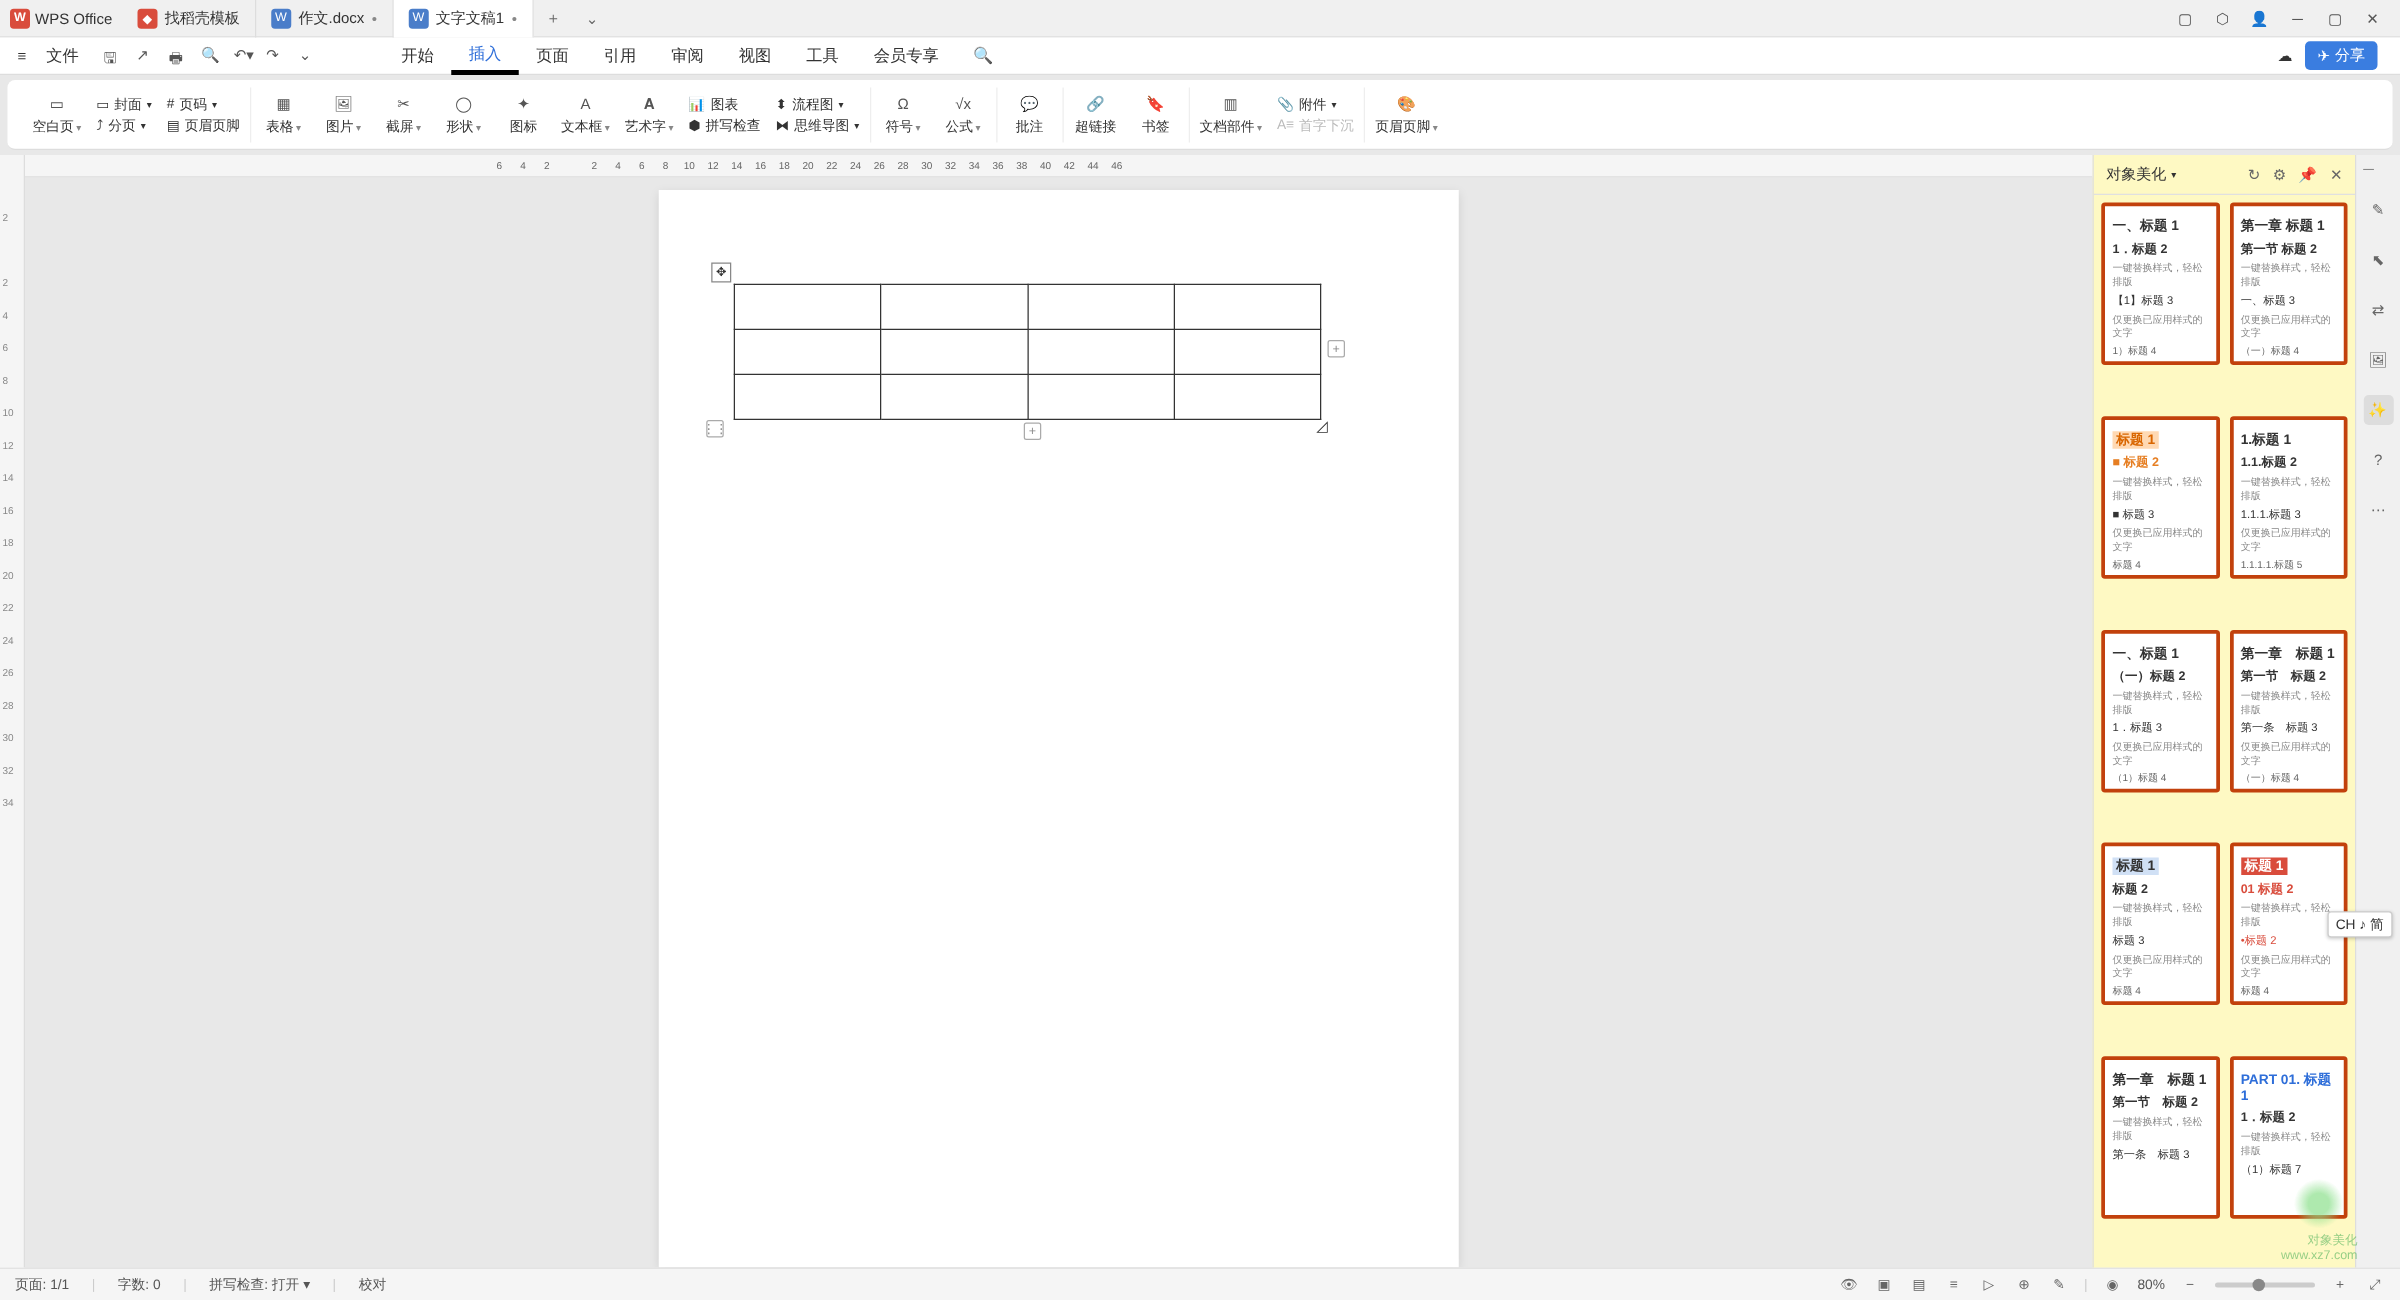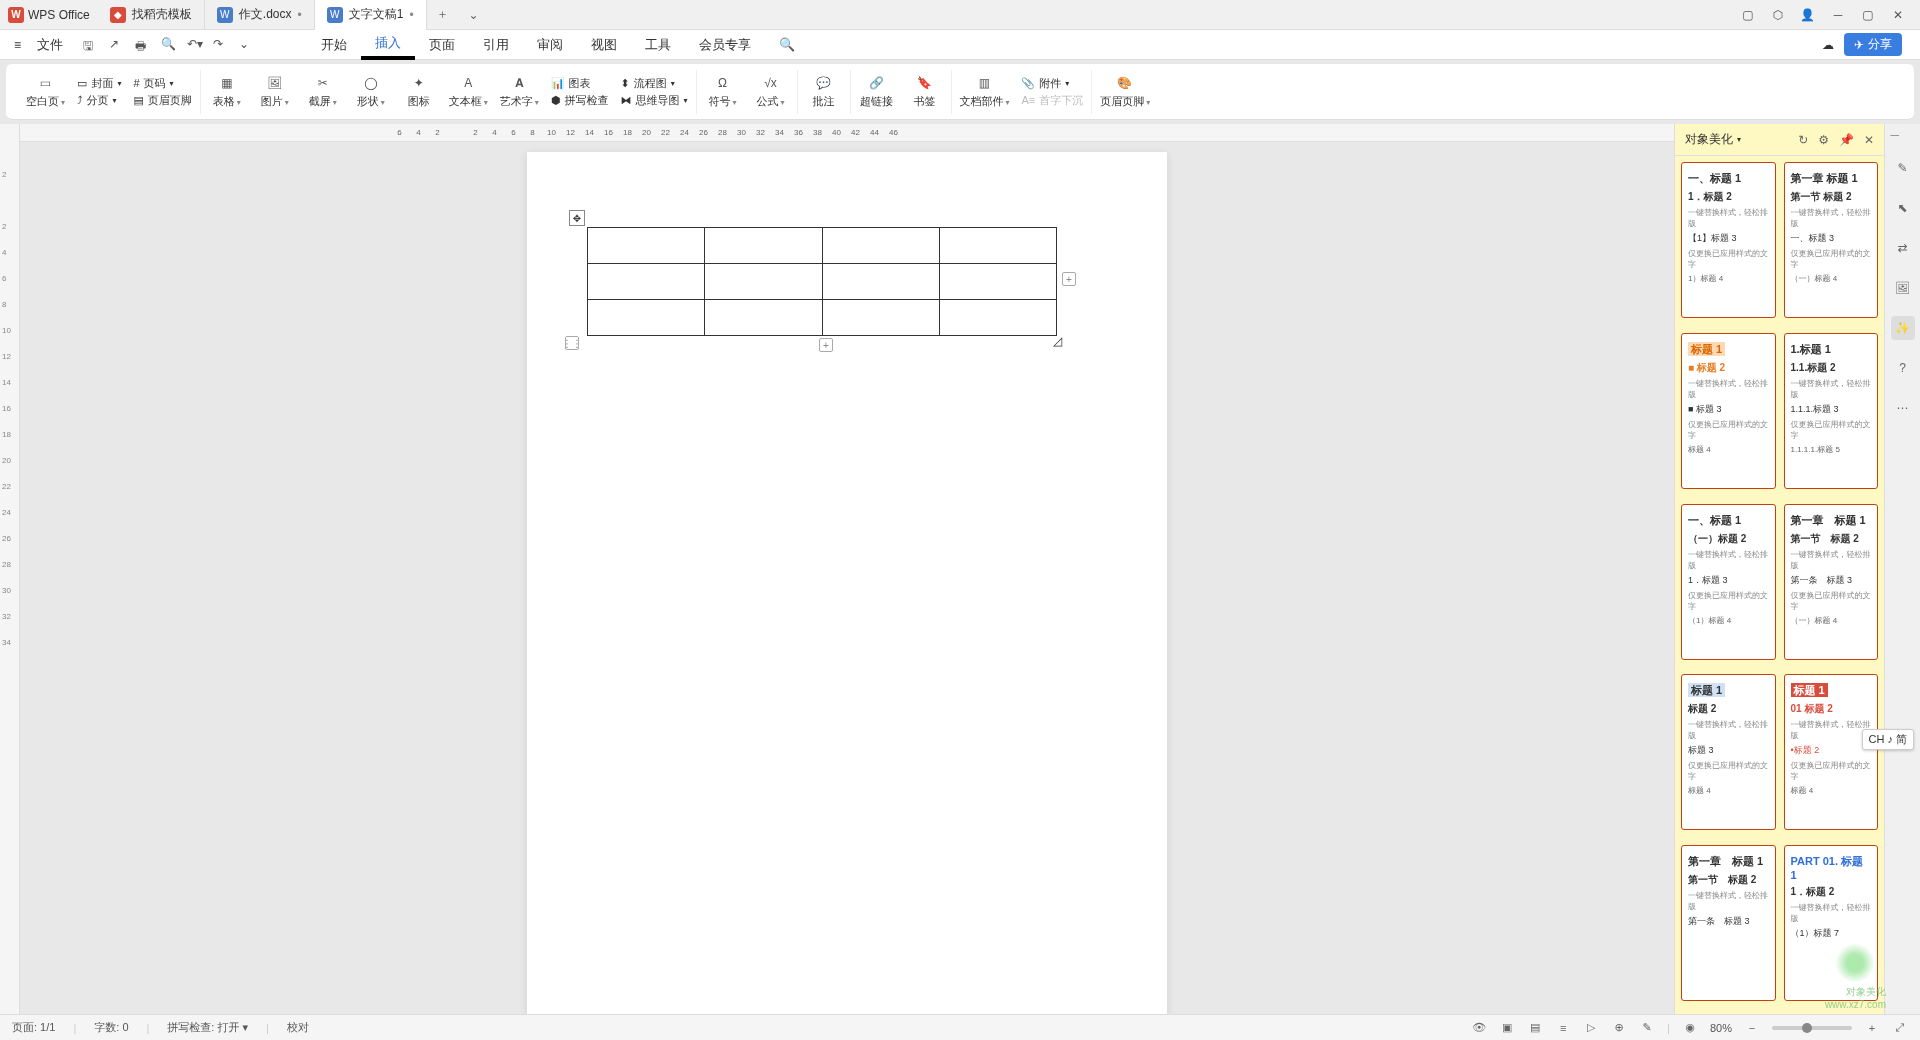--- a/index.html
+++ b/index.html
@@ -57,21 +57,21 @@
 .doc-table td { border: 1px solid #333; height: 36px; }
 .add-row { position: absolute; width: 14px; height: 14px; border: 1px solid #aaa; border-radius: 2px; background: #fff; display: flex; align-items: center; justify-content: center; color: #888; font-size: 10px; cursor: pointer; }
 .resize-handle { position: absolute; width: 10px; height: 10px; cursor: nwse-resize; }
 
 
 .sidepanel { width: 210px; background: #fef9c3; border-left: 1px solid #ddd; display: flex; flex-direction: column; }
 .sidepanel-header { height: 32px; display: flex; align-items: center; padding: 0 10px; font-size: 12px; gap: 4px; border-bottom: 1px solid #e0e0e0; }
 .sidepanel-header .sp-right { margin-left: auto; display: flex; gap: 10px; color: #666; }
 .sidepanel-header .sp-right span { cursor: pointer; }
 .sp-content { flex: 1; overflow: auto; padding: 6px; display: grid; grid-template-columns: 1fr 1fr; gap: 8px; }
-.style-card { background: #fff; border: 1px solid #c2410c; border-radius: 3px; padding: 8px 6px; font-size: 9px; cursor: pointer; height: 156px; overflow: hidden; }
+.style-card { background: #fff; border: 3px solid #c2410c; border-radius: 3px; padding: 8px 6px; font-size: 9px; cursor: pointer; height: 130px; overflow: hidden; }
 .style-card .l1 { font-size: 11px; font-weight: bold; margin-bottom: 4px; }
 .style-card .l2 { font-size: 10px; font-weight: bold; margin-bottom: 3px; }
 .style-card .desc { font-size: 8px; color: #888; margin-bottom: 3px; }
 .style-card .l3 { font-size: 9px; margin-bottom: 3px; }
 .style-card .l4 { font-size: 8px; color: #666; }
 .hl-orange { background: #ffd9b3; padding: 1px 3px; color: #d96600; }
 .hl-blue { background: #d0e0f5; padding: 1px 3px; }
 .hl-red { background: #d94c3c; color: #fff; padding: 1px 3px; }
 .txt-orange { color: #e67e22; }
 .txt-blue { color: #2e6ed9; }

